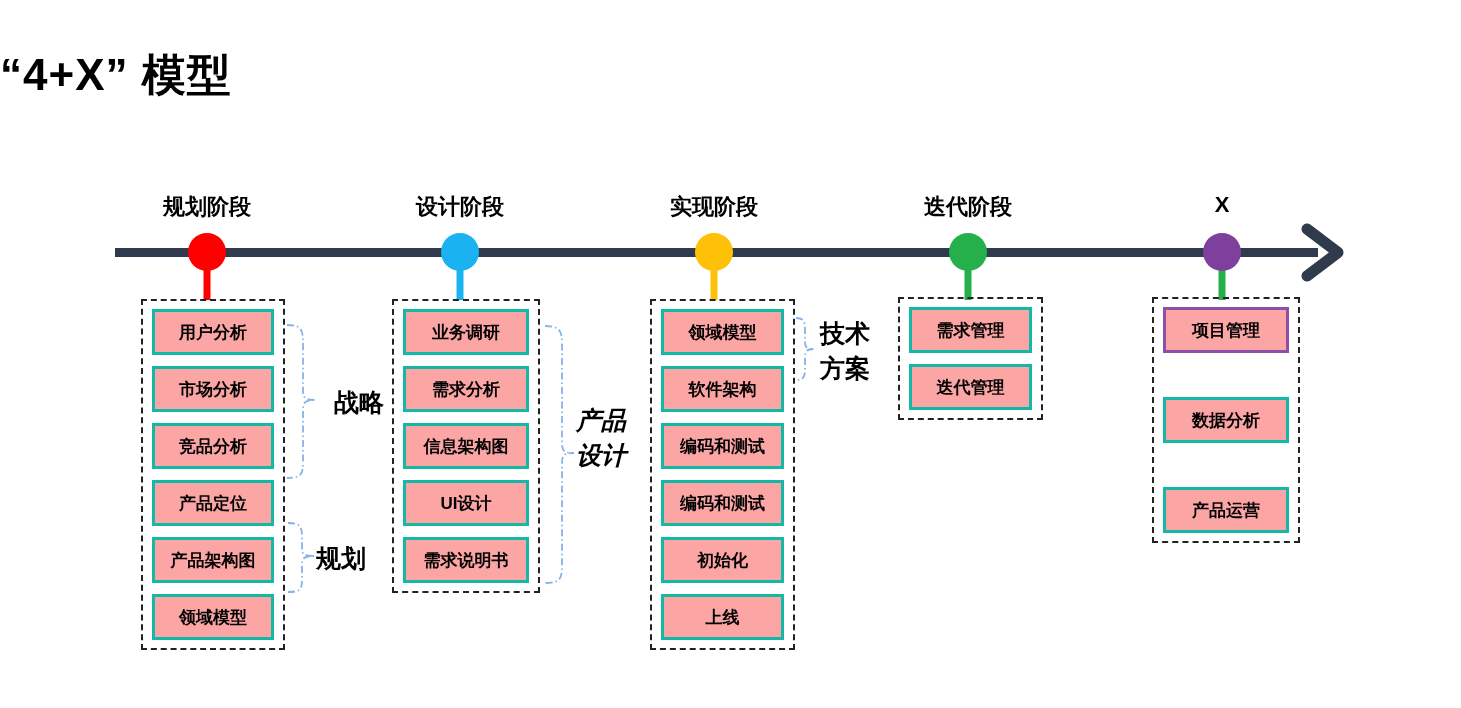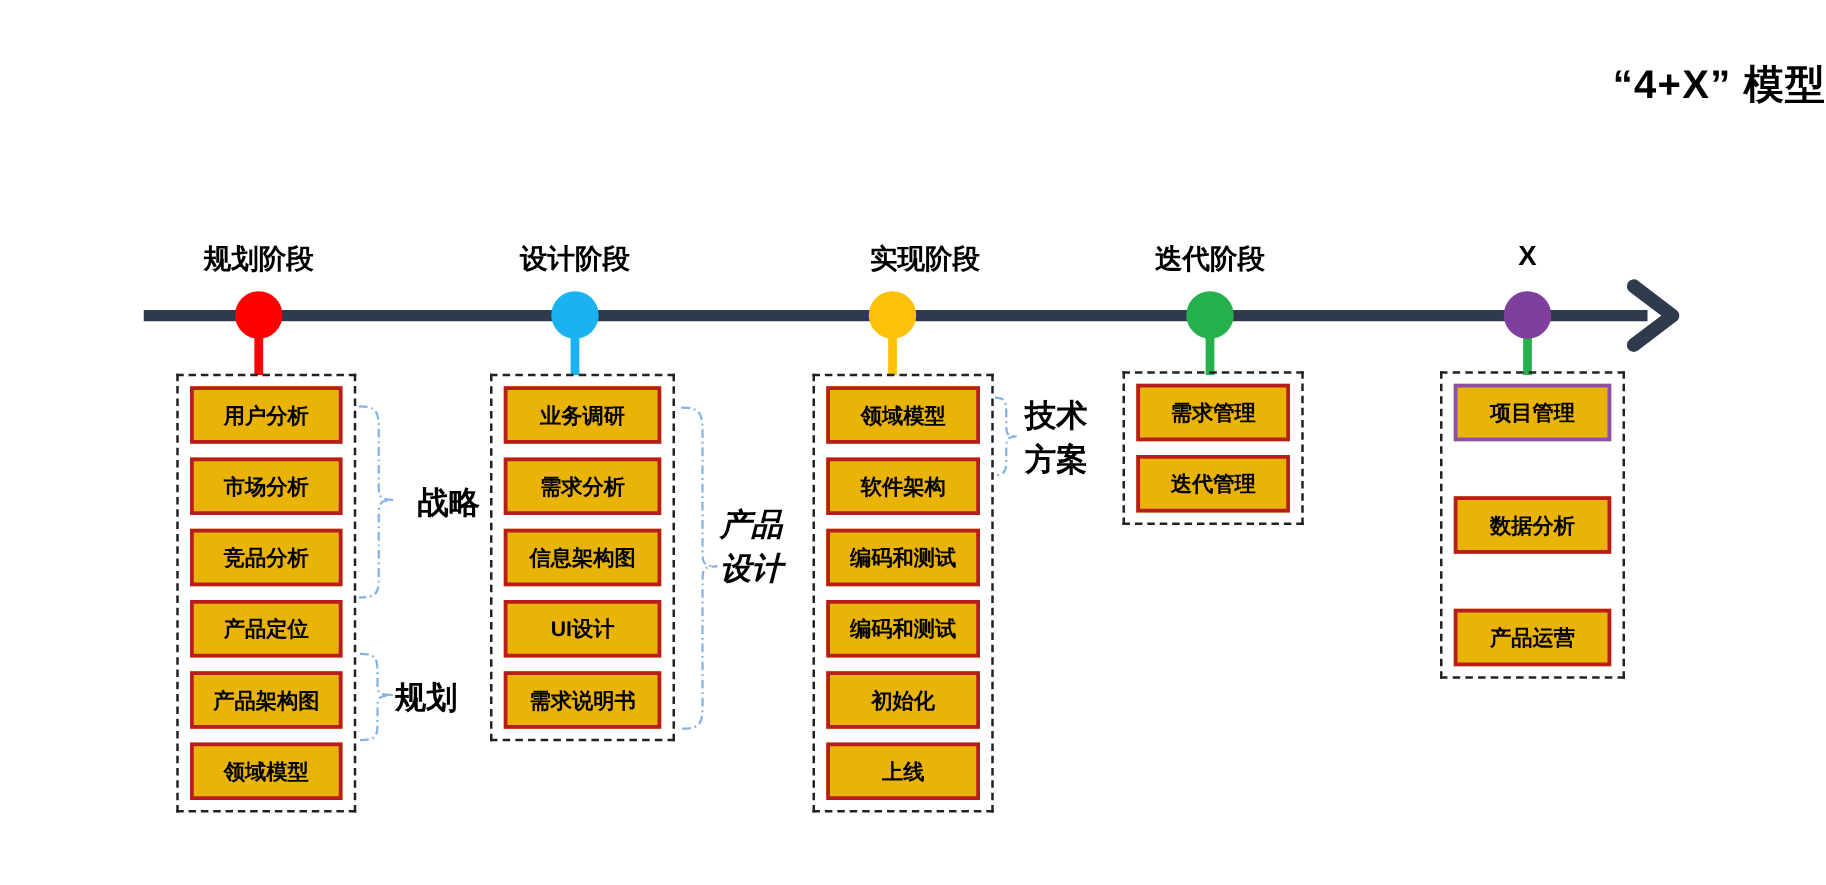--- a/index.html
+++ b/index.html
@@ -5,46 +5,46 @@
   html,body{margin:0;padding:0;}
   body{
     width:1461px;height:708px;background:#ffffff;
     font-family:"Liberation Sans","DejaVu Sans",sans-serif;
     position:relative;overflow:hidden;color:#000;
   }
   .stage-canvas{position:absolute;left:0;top:0;width:1461px;height:708px;}
 
   .diagram-title{
     position:absolute;left:0;top:46px;width:100%;
-    text-align:right;font-size:32px;font-weight:bold;letter-spacing:1px;
+    text-align:left;font-size:44px;font-weight:bold;letter-spacing:1px;
   }
 
   .stage-label{
     position:absolute;top:192px;width:170px;text-align:center;
     font-size:22px;font-weight:bold;
   }
   .stage-label.s0{left:122px;}
   .stage-label.s1{left:375px;}
-  .stage-label.s2{left:655px;}
+  .stage-label.s2{left:629px;}
   .stage-label.s3{left:883px;}
   .stage-label.s4{left:1137px;}
 
   .col{
     position:absolute;border:2px dashed #222;
     display:flex;flex-direction:column;gap:11px;
     padding:8px 9px;background:transparent;
   }
   .col.c0{left:141px;top:299px;width:122px;}
   .col.c1{left:392px;top:299px;width:126px;}
   .col.c2{left:650px;top:299px;width:123px;}
   .col.c3{left:898px;top:297px;width:123px;text-align:right;}
   .col.c4{left:1152px;top:297px;width:126px;gap:44px;}
 
   .item{
-    height:40px;border:3px solid #b91c1c;background:#eab308;
+    height:40px;border:3px solid #14b8a6;background:#fca5a5;
     display:flex;align-items:center;justify-content:center;
     font-size:17px;font-weight:bold;white-space:nowrap;
   }
   .item.highlight{border-color:#8e4fa8;}
 
   .ann{position:absolute;font-weight:bold;font-size:25px;line-height:35px;white-space:nowrap;}
   .ann.strategy{left:318px;top:385px;margin-left:16px;}
   .ann.planning{left:316px;top:541px;text-align:center;}
   .ann.product-design{left:576px;top:403px;font-style:italic;}
   .ann.tech-solution{left:820px;top:316px;}

